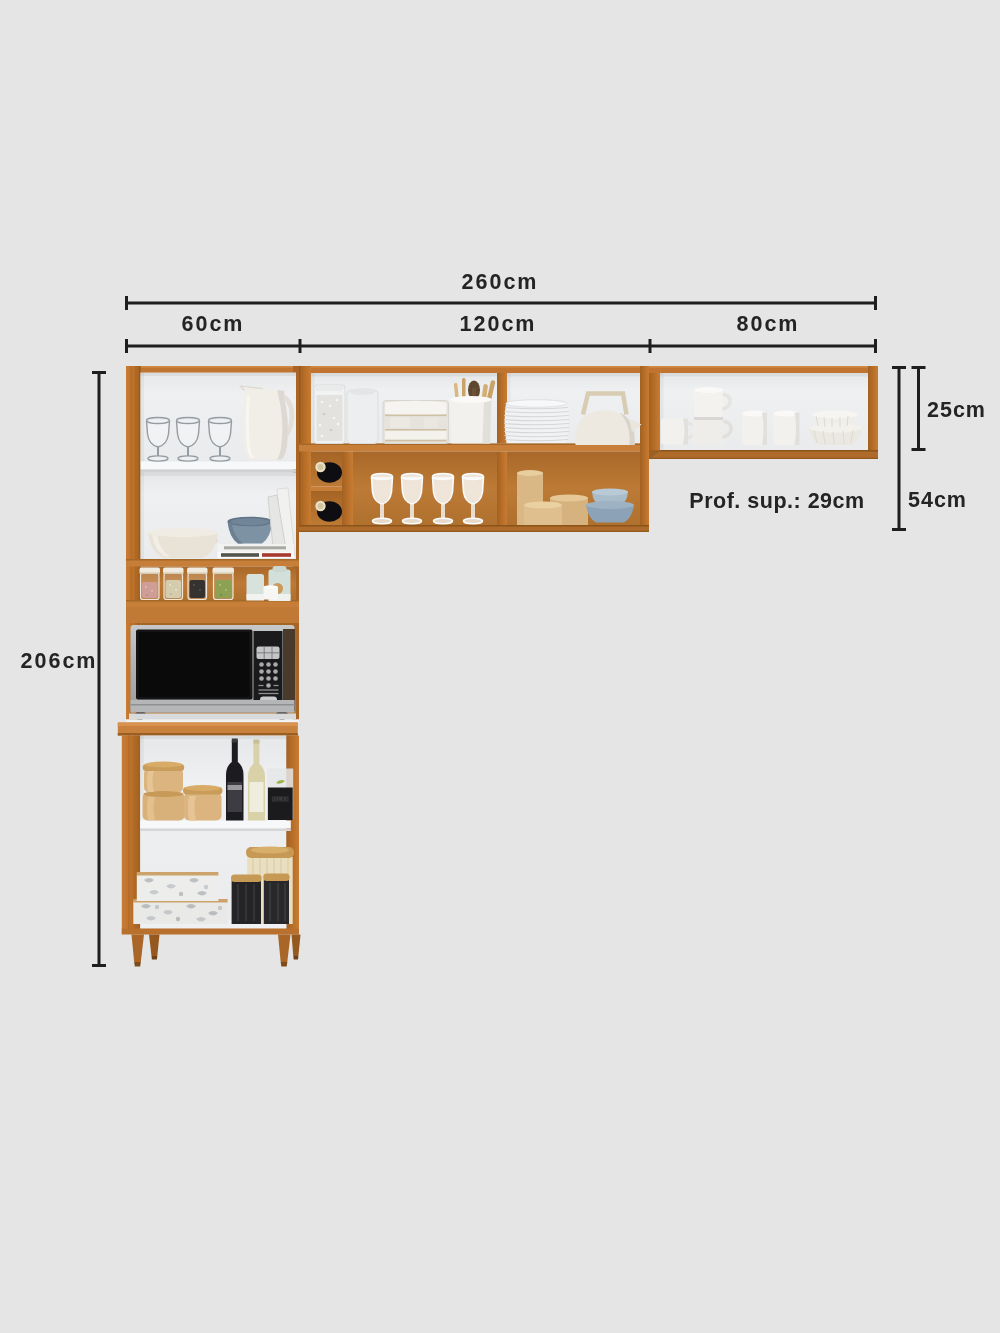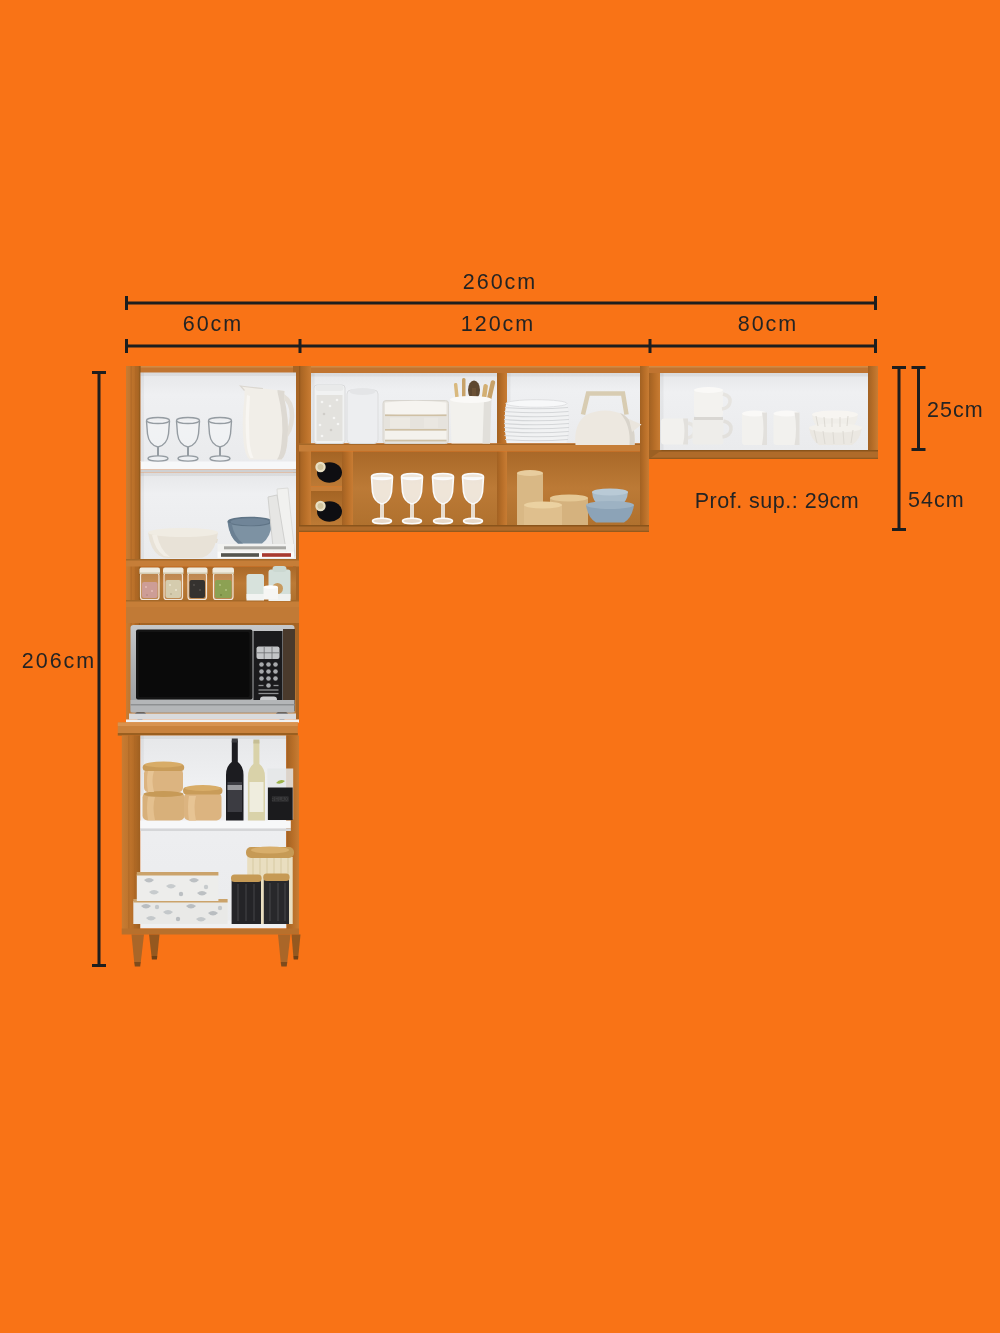--- a/index.html
+++ b/index.html
@@ -1,16 +1,16 @@
 <!DOCTYPE html>
 <html><head>
 <meta charset="utf-8">
 <style>
 html,body{margin:0;padding:0;background:#fff;}
-.page{position:relative;width:1000px;height:1333px;background:#f97316;overflow:hidden;font-family:"Liberation Sans",sans-serif;}
+.page{position:relative;width:1000px;height:1333px;background:#e5e5e5;overflow:hidden;font-family:"Liberation Sans",sans-serif;font-weight:bold;}
 text{fill:#242424;font-family:"Liberation Sans",sans-serif;}
 </style>
 </head>
 <body>
 <div class="page">
 <svg width="1000" height="1333" viewBox="0 0 1000 1333">
 <defs>
 <linearGradient id="woodSide" x1="0" y1="0" x2="1" y2="0">
 <stop offset="0" stop-color="#C87C33"></stop>
           <stop offset="0.55" stop-color="#BA7029"></stop>

